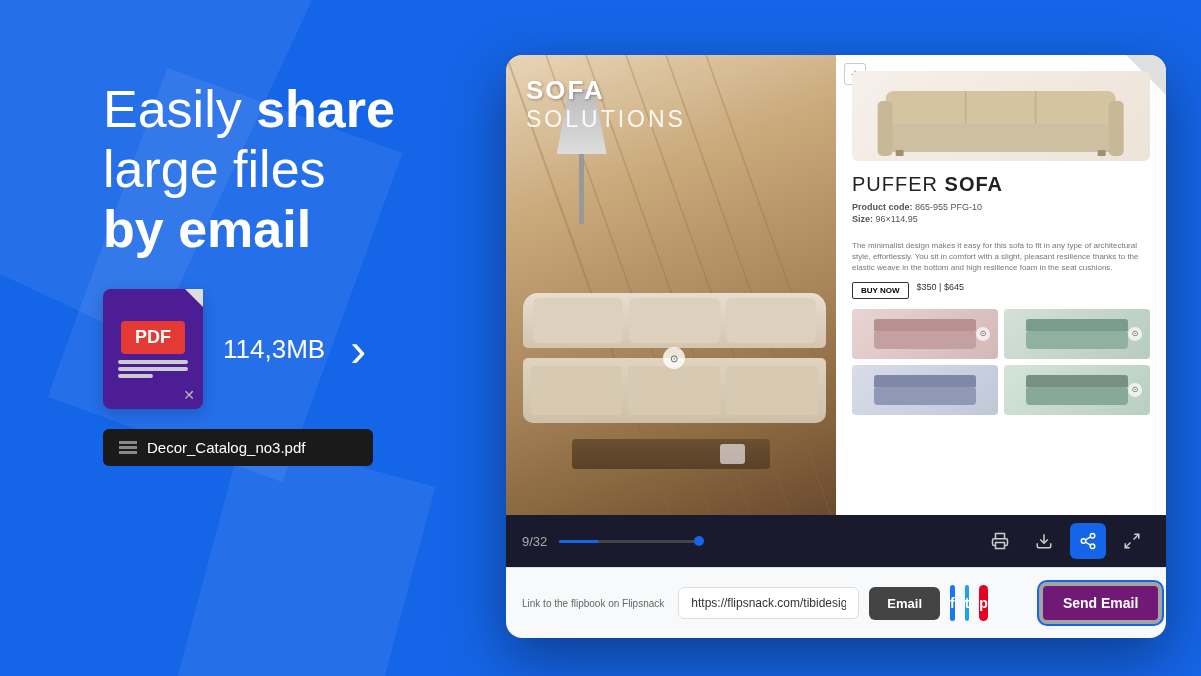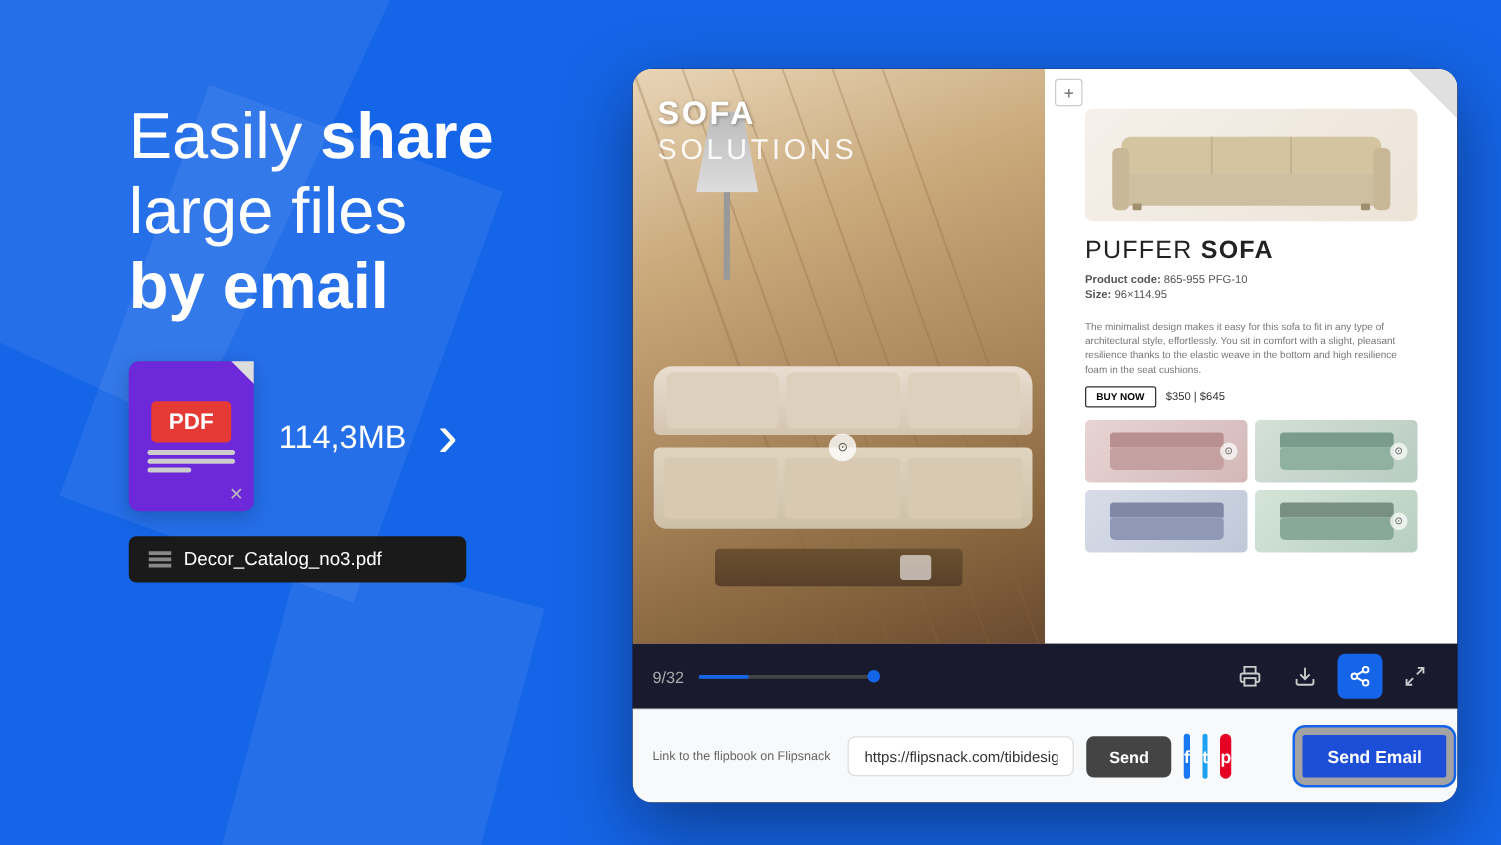--- a/index.html
+++ b/index.html
@@ -64,21 +64,21 @@
     .pdf-area {
       display: flex;
       align-items: center;
       gap: 20px;
       margin-bottom: 20px;
     }
 
     .pdf-icon {
       width: 100px;
       height: 120px;
-      background: #6d28d9;
+      background: #4c1d95;
       border-radius: 8px;
       position: relative;
       display: flex;
       flex-direction: column;
       align-items: center;
       justify-content: center;
       box-shadow: 0 4px 15px rgba(0,0,0,0.2);
     }
     .pdf-icon::before {
       content: '';
@@ -220,21 +220,21 @@
       letter-spacing: 3px;
     }
 
     
     .page-right {
       width: 50%;
       height: 100%;
       background: #fff;
       position: relative;
       overflow: hidden;
-      padding: 32px;
+      padding: 16px;
     }
 
     .page-corner-fold {
       position: absolute;
       top: 0; right: 0;
       width: 0; height: 0;
       border-style: solid;
       border-width: 0 40px 40px 0;
       border-color: transparent #e0e0e0 transparent transparent;
     }
@@ -282,21 +282,21 @@
       margin-bottom: 2px;
     }
     .product-desc {
       font-size: 8px;
       color: #777;
       line-height: 1.4;
       margin-bottom: 8px;
     }
     .product-actions {
       display: flex;
-      align-items: center;
+      align-items: flex-start;
       gap: 8px;
       margin-bottom: 10px;
     }
     .buy-btn {
       background: #fff;
       border: 1px solid #333;
       padding: 3px 8px;
       font-size: 8px;
       font-weight: 700;
       cursor: pointer;
@@ -493,23 +493,23 @@
       font-size: 14px;
       font-weight: 700;
       border: none;
       color: #fff;
     }
     .social-btn.facebook { background: #1877f2; }
     .social-btn.twitter { background: #1da1f2; }
     .social-btn.pinterest { background: #e60023; }
 
     .send-email-btn {
-      background: #1d4ed8;
-      color: #fff;
-      border: 6px solid #a3a3a3;
+      background: #701a75;
+      color: #fff;
+      border: 4px solid #a3a3a3;
       padding: 9px 20px;
       border-radius: 8px;
       font-size: 14px;
       font-weight: 700;
       cursor: pointer;
       white-space: nowrap;
       box-shadow: 0 0 0 2px #1565e8;
       margin-left: 41px;
     }
   </style>
@@ -716,21 +716,21 @@
         </svg>
       </button>
     </div>
   </div>
 
   <div class="share-bar">
     <div style="display:flex;flex-direction:column;gap:2px;min-width:fit-content;">
       <span class="share-label">Link to the flipbook on Flipsnack</span>
     </div>
     <input type="text" class="share-url-input" value="https://flipsnack.com/tibidesign/original-pag7-tt.html" style="">
-    <button class="copy-btn">Send</button>
+    <button class="copy-btn">Email</button>
     <button class="social-btn facebook">f</button>
     <button class="social-btn twitter">t</button>
     <button class="social-btn pinterest">p</button>
     <button class="send-email-btn">Send Email</button>
 
     <span style="font-size:20px;margin-left:-4px;">☞</span>
   </div>
 
 </div>
 

